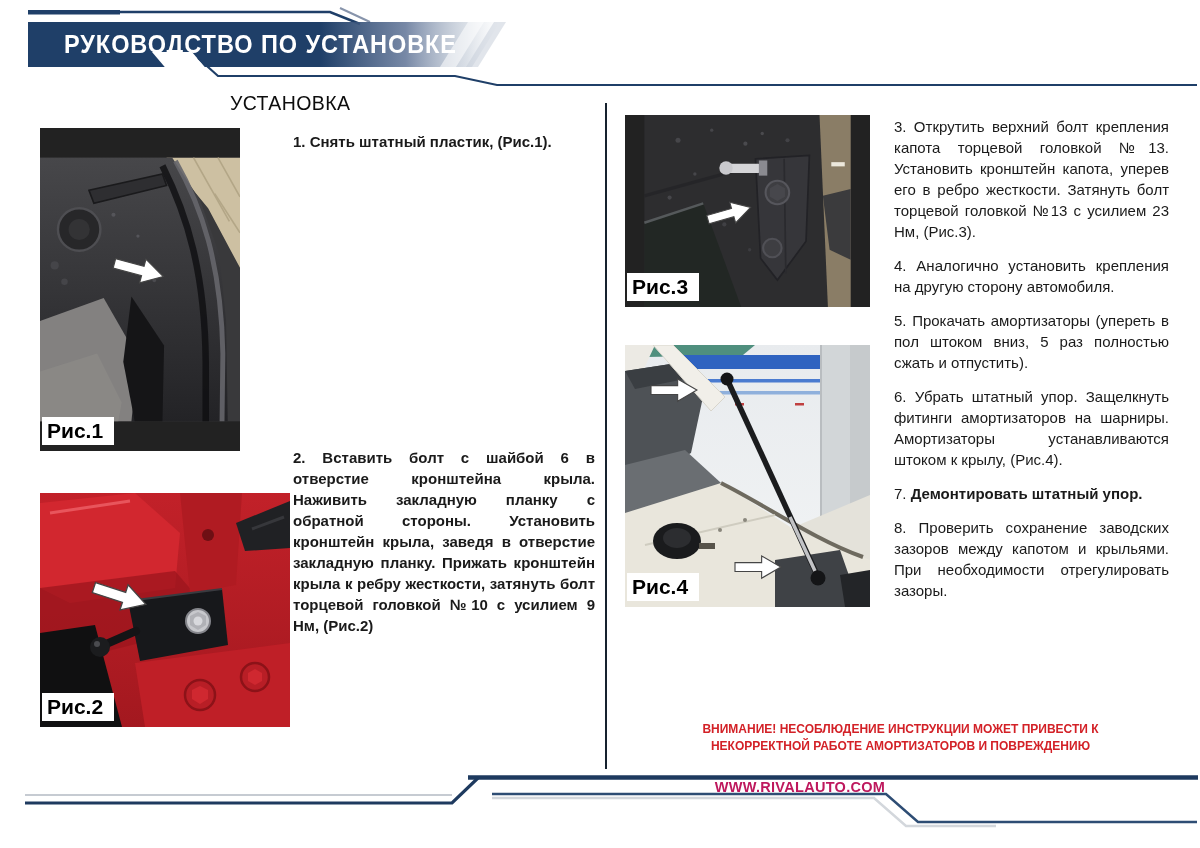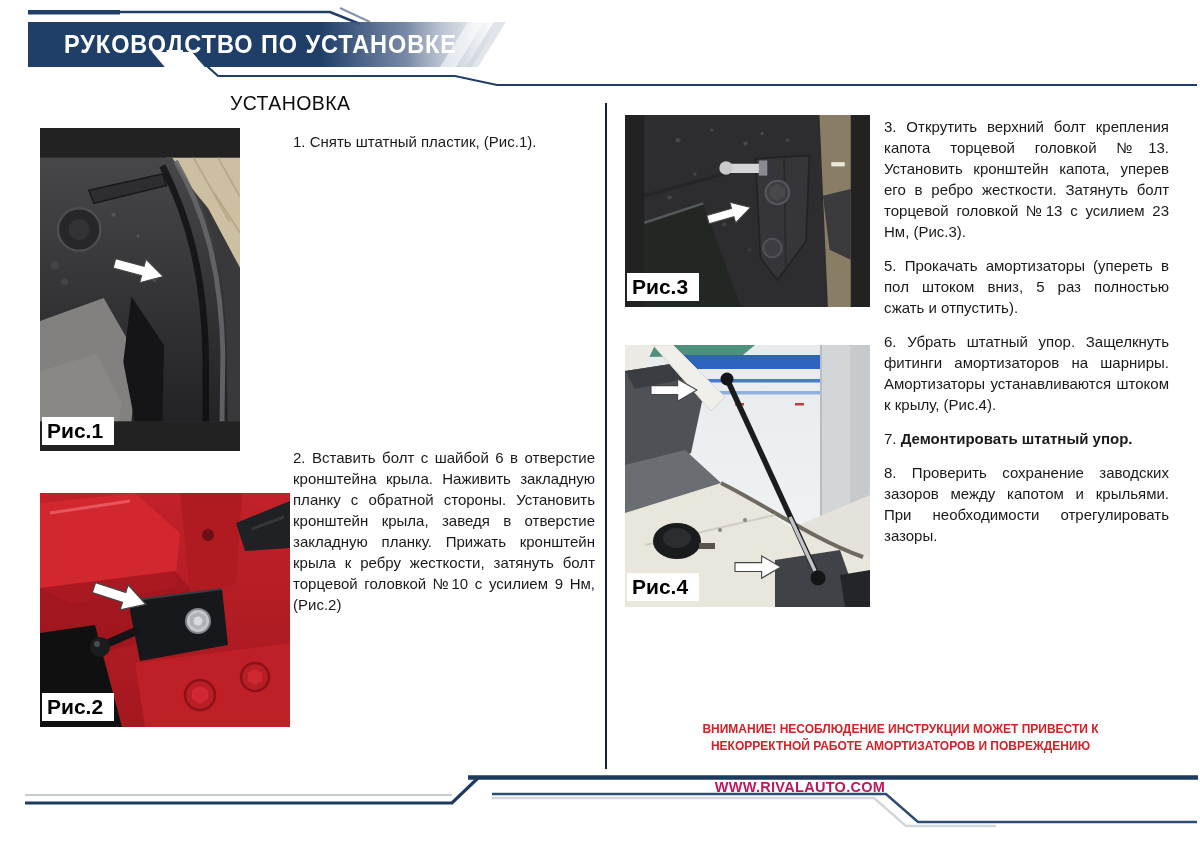--- a/index.html
+++ b/index.html
@@ -13,25 +13,25 @@
   .section-title{position:absolute;left:230px;top:92px;margin:0;font-size:19.5px;
         font-weight:normal;color:#0d0d0d;letter-spacing:.4px;}
   .photo{position:absolute;overflow:hidden;background:#222;}
   .photo svg{width:100%;height:100%;}
   #photo1{left:40px;top:128px;width:200px;height:323px;}
   #photo2{left:40px;top:453px;width:250px;height:234px;margin-top:40px;}
   #photo3{left:625px;top:115px;width:245px;height:192px;}
   #photo4{left:625px;top:345px;width:245px;height:262px;}
   .fig-label{position:absolute;left:2px;bottom:6px;background:#ffffff;color:#000;
         font-weight:bold;font-size:21px;line-height:1.1;padding:2px 11px 3px 5px;}
-  .step{position:absolute;margin:0;font-size:15px;line-height:21px;}
+  .step{position:absolute;margin:0;font-size:15px;line-height:21px;font-weight:bold;}
   #step1{left:293px;top:131px;width:300px;}
   #step2{left:293px;top:447px;width:302px;text-align:justify;}
   .col-right{position:absolute;left:880px;top:116px;width:289px;font-size:15px;line-height:21px;}
-  .col-right p{margin:0 0 13px 4px;text-align:justify;}
+  .col-right p{margin:0 0 13px 14px;text-align:justify;}
   .divider{position:absolute;left:605px;top:103px;width:2.4px;height:666px;background:#16222f;}
   .warning{position:absolute;left:648px;top:721px;width:505px;text-align:center;
         color:#d32127;font-weight:bold;font-size:12px;line-height:16.5px;}
   .footer-url{position:absolute;left:600px;top:779px;width:400px;text-align:center;
         color:#be185d;font-weight:bold;font-size:14.5px;letter-spacing:.3px;}
 </style>
 </head>
 <body>
 
 <div class="page">
@@ -202,20 +202,21 @@
       <path d="M0,9 L36,9 L36,0 L62,15 L36,30 L36,21 L0,21 Z" fill="#ffffff" stroke="#454545" stroke-width="1.5" transform="translate(110,211) scale(0.74)"></path>
     </svg>
     <div class="fig-label">Рис.4</div>
   </div>
 
   <p class="step" id="step1">1. Снять штатный пластик, (Рис.1).</p>
   <p class="step" id="step2">2. Вставить болт с шайбой 6 в отверстие кронштейна крыла. Наживить закладную планку с обратной стороны. Установить кронштейн крыла, заведя в отверстие закладную планку. Прижать кронштейн крыла к ребру жесткости, затянуть болт торцевой головкой №10 с усилием 9 Нм, (Рис.2)</p>
 
   <div class="col-right">
     <p>3. Открутить верхний болт крепления капота торцевой головкой №13. Установить кронштейн капота, уперев его в ребро жесткости. Затянуть болт торцевой головкой №13 с усилием 23 Нм, (Рис.3).</p>
+    <p>4. Аналогично установить крепления на другую сторону автомобиля.</p>
     <p>5. Прокачать амортизаторы (упереть в пол штоком вниз, 5 раз полностью сжать и отпустить).</p>
     <p>6. Убрать штатный упор. Защелкнуть фитинги амортизаторов на шарниры. Амортизаторы устанавливаются штоком к крылу, (Рис.4).</p>
     <p><span>7. </span><strong>Демонтировать штатный упор.</strong></p>
     <p>8. Проверить сохранение заводских зазоров между капотом и крыльями. При необходимости отрегулировать зазоры.</p>
   </div>
 
   <div class="warning">
     <div>ВНИМАНИЕ! НЕСОБЛЮДЕНИЕ ИНСТРУКЦИИ МОЖЕТ ПРИВЕСТИ К</div>
     <div>НЕКОРРЕКТНОЙ РАБОТЕ АМОРТИЗАТОРОВ И ПОВРЕЖДЕНИЮ</div>
   </div>

